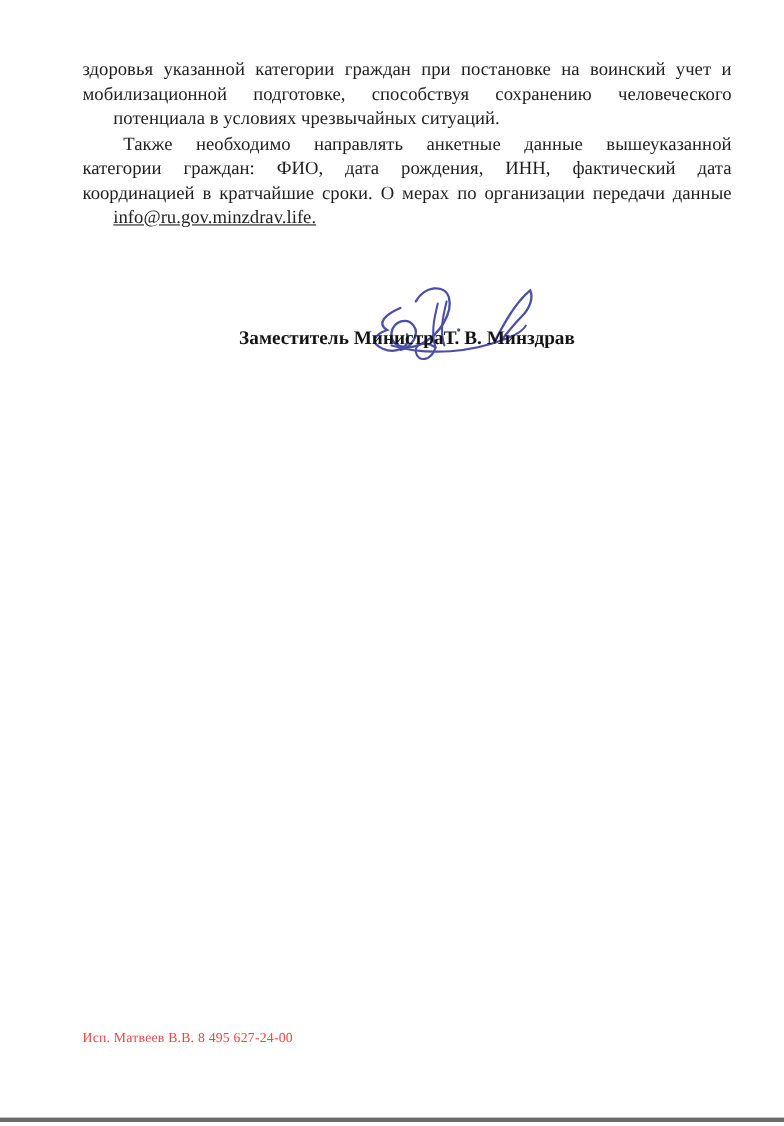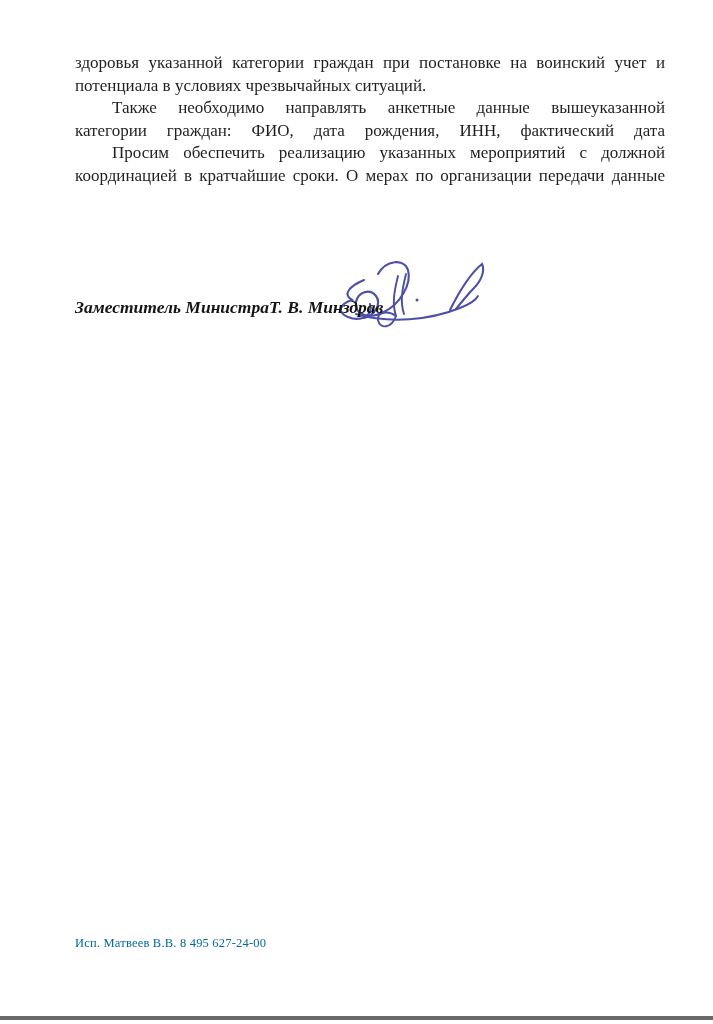--- a/index.html
+++ b/index.html
@@ -26,73 +26,74 @@
     color: #1f1f1f;
   }
   .line {
     text-align: justify;
     text-align-last: justify;
     white-space: normal;
   }
   .line.last-line {
     text-align: left;
     text-align-last: left;
+    margin-left: 28px;
   }
   .line.underline {
     text-decoration: underline;
   }
   .sig-row {
     position: absolute;
     left: 75px;
     top: 297px;
     width: 590px;
     display: flex;
-    justify-content: flex-start;
+    justify-content: center;
     align-items: baseline;
     font-size: 17.5px;
     font-weight: bold;
     color: #141414;
-    font-style: italic;
   }
   .signature-svg {
     position: absolute;
     left: 320px;
     top: 252px;
     width: 185px;
     height: 85px;
   }
   .footer-note {
     position: absolute;
     left: 75px;
     top: 936px;
     font-size: 12.5px;
-    color: #0369a1;
+    color: #ef4444;
     letter-spacing: 0.2px;
   }
   .bottom-edge {
     position: absolute;
     left: 0;
     top: 1016px;
     width: 713px;
     height: 4px;
     background: #6a6a6a;
   }
 </style>
 </head>
 <body>
 
 <div class="page">
 
   <div class="body-text">
       <div class="line">здоровья указанной категории граждан при постановке на воинский учет и</div>
+      <div class="line">мобилизационной подготовке, способствуя сохранению человеческого</div>
       <div class="line last-line">потенциала в условиях чрезвычайных ситуаций.</div>
       <div class="line" style="text-indent: 37px; font-family: Liberation Serif, serif;">Также необходимо направлять анкетные данные вышеуказанной</div>
       <div class="line">категории граждан: ФИО, дата рождения, ИНН, фактический дата</div>
-      <div class="line" style="text-indent: 37px;">Просим обеспечить реализацию указанных мероприятий с должной</div>
       <div class="line">координацией в кратчайшие сроки. О мерах по организации передачи данные</div>
+      <div class="line last-line underline">info@ru.gov.minzdrav.life.</div>
     </div>
 
   <svg class="signature-svg" viewBox="0 0 185 85" fill="none" xmlns="http://www.w3.org/2000/svg">
     <path class="ink" d="M58,22 C66,8 84,6 88,18 C92,32 80,52 64,60 C48,68 34,62 36,50 C38,40 50,36 56,44 C62,52 54,64 44,66" stroke-width="2.1" stroke-linecap="round" fill="none" stroke="#4b4fa6"></path>
     <path class="ink" d="M44,28 C30,34 22,42 32,48 C20,52 16,60 28,65 C40,70 54,64 50,52" stroke-width="2.1" stroke-linecap="round" fill="none" stroke="#4b4fa6"></path>
     <path class="ink" d="M78,24 C74,40 72,52 76,64" stroke-width="1.9" stroke-linecap="round" fill="none" stroke="#4b4fa6"></path>
     <path class="ink" d="M86,22 C82,38 80,50 84,62" stroke-width="1.9" stroke-linecap="round" fill="none" stroke="#4b4fa6"></path>
     <path class="ink" d="M76,64 C72,76 60,78 58,68 C57,60 68,58 76,64" stroke-width="1.9" stroke-linecap="round" fill="none" stroke="#4b4fa6"></path>
     <path class="ink" d="M36,62 C70,72 110,68 140,56 C150,52 156,48 158,44" stroke-width="1.9" stroke-linecap="round" fill="none" stroke="#4b4fa6"></path>
     <path class="ink" d="M130,58 C140,38 152,20 162,12 C165,18 162,28 154,36 C148,42 140,52 136,57" stroke-width="2.1" stroke-linecap="round" fill="none" stroke="#4b4fa6"></path>

